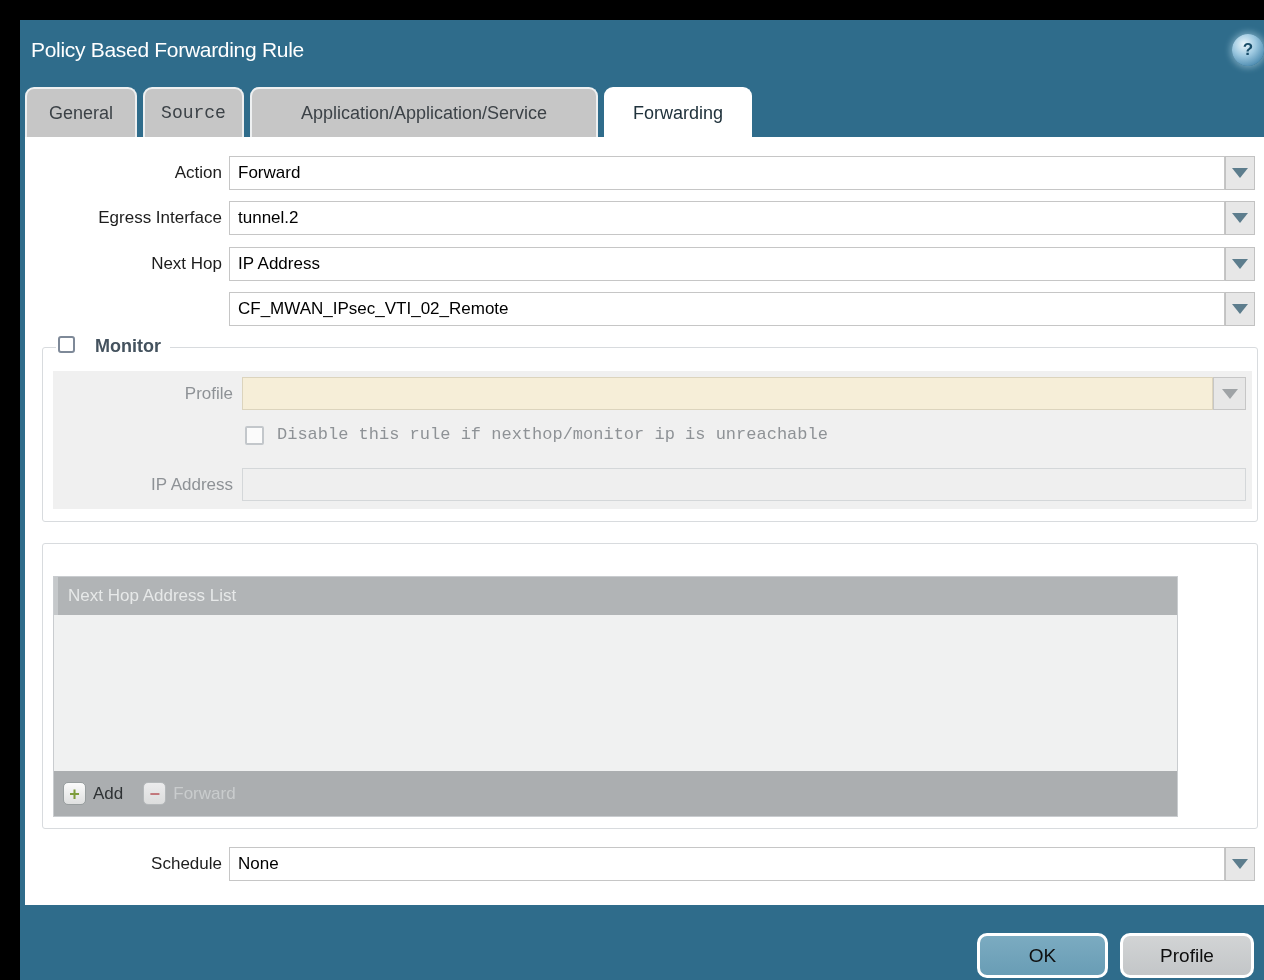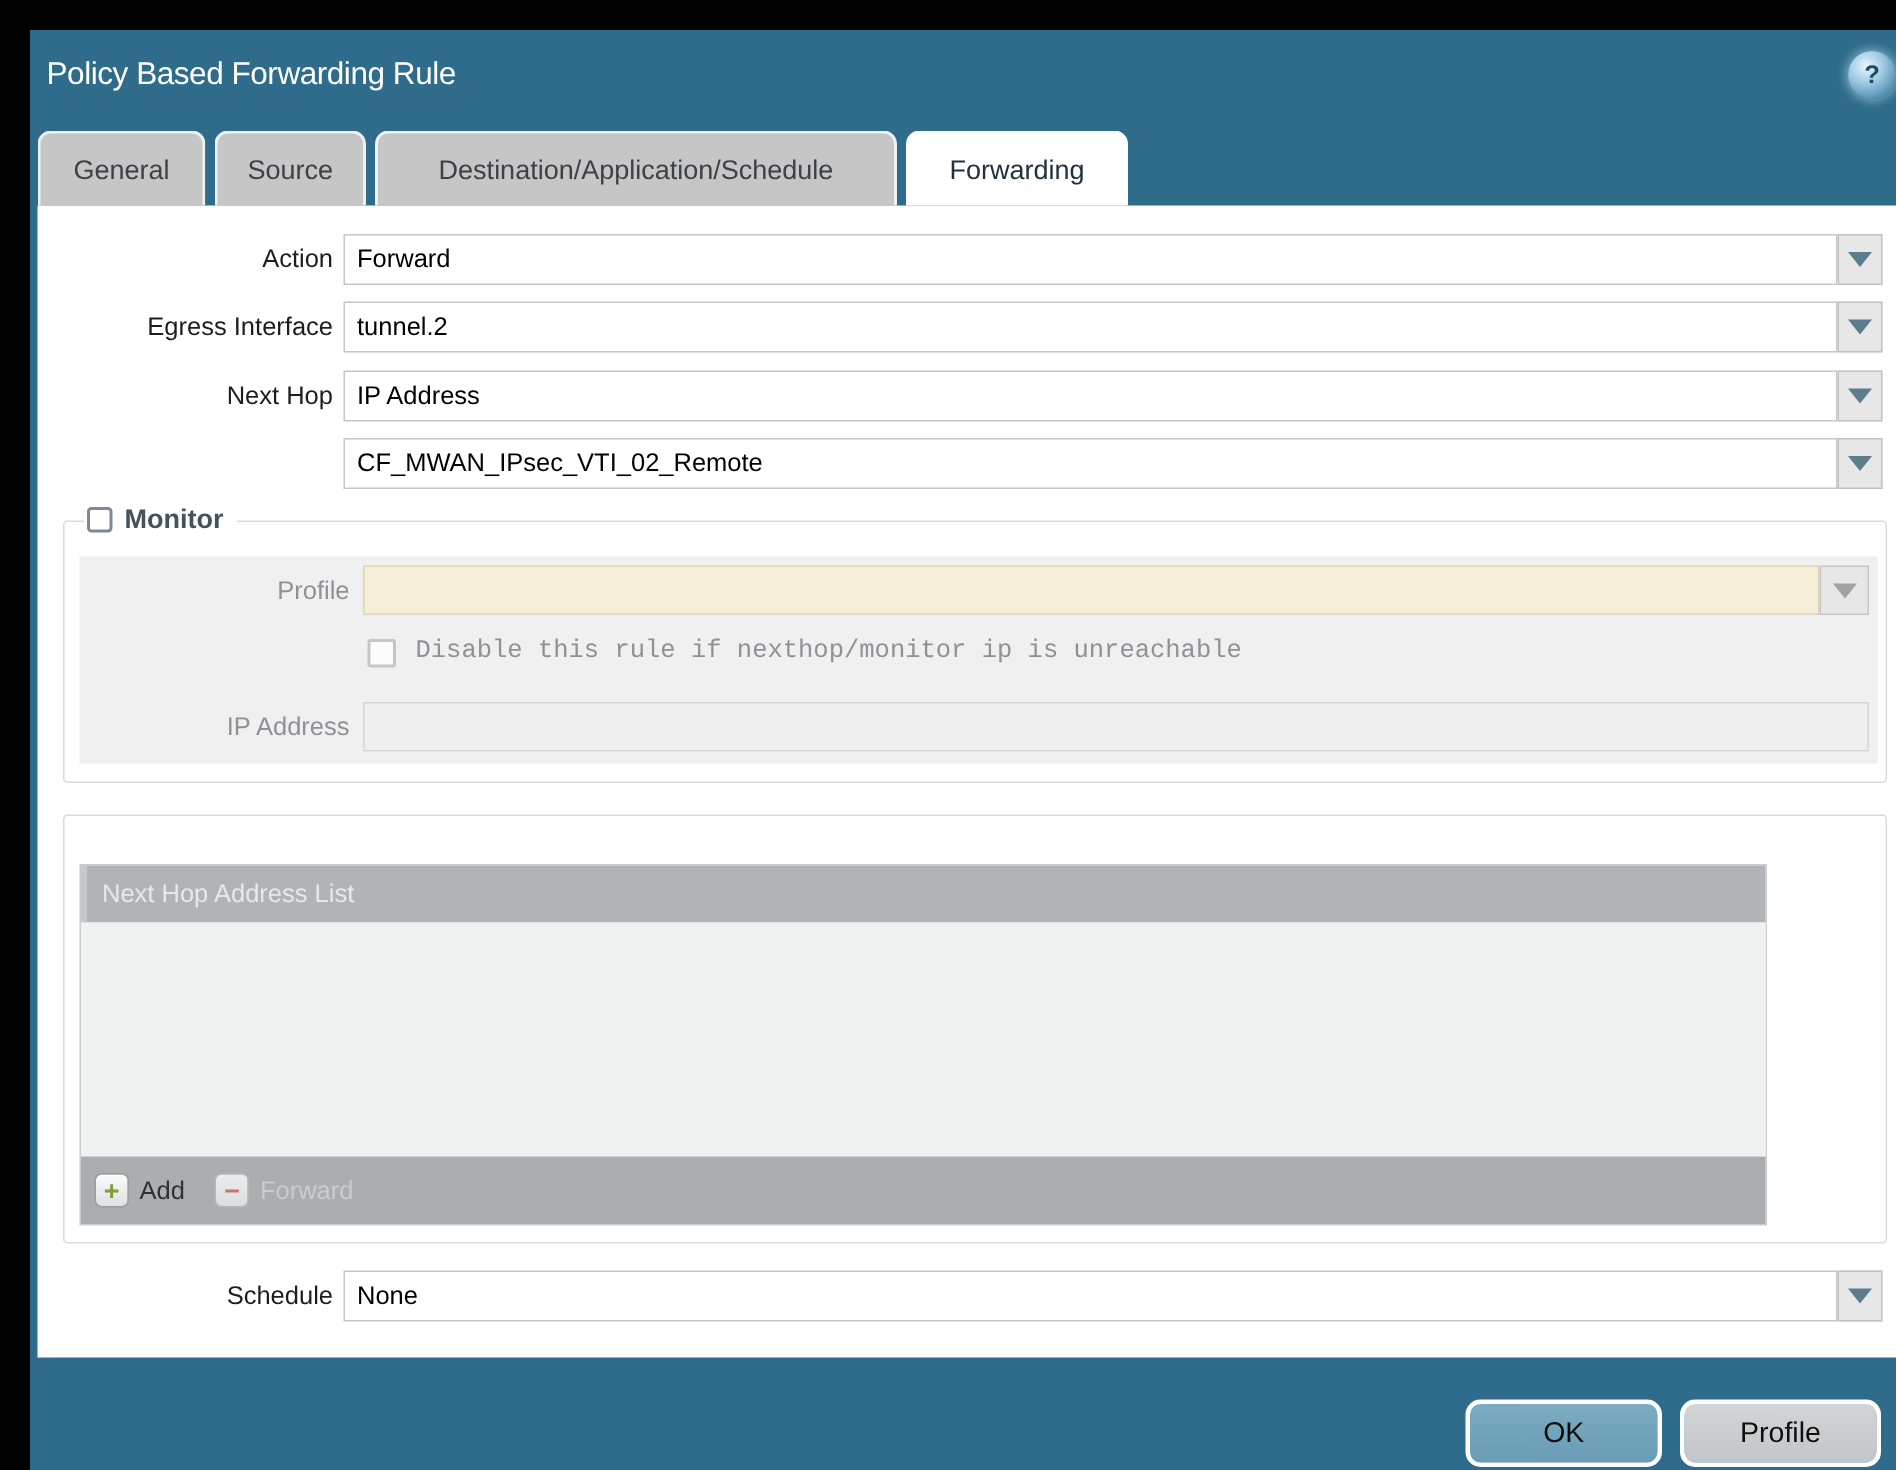--- a/index.html
+++ b/index.html
@@ -17,40 +17,40 @@
     display:flex; align-items:center; justify-content:center;
     color:#174c68; font-size:17px; font-weight:bold; cursor:pointer; }
 
   
   .tabs { position:absolute; left:5px; top:67px; height:50px; display:flex; gap:6px; }
   .tab { height:50px; border-radius:9px 9px 0 0; display:flex; align-items:center; justify-content:center;
     font-size:18px; cursor:pointer; }
   .tab.inactive { background:#c6c6c6; color:#3c4247; border:2px solid #eef0f1; border-bottom:none; }
   .tab.active { background:#ffffff; color:#20323c; border:2px solid #ffffff; border-bottom:none; z-index:2; }
   .tab-general { width:112px; }
-  .tab-source { width:101px; }
+  .tab-source { width:101px;font-family:Liberation Mono, monospace; }
   .tab-dest { width:348px; }
   .tab-forwarding { width:148px; }
 
   
   .content { position:absolute; left:5px; top:117px; width:1248px; height:768px; background:#fff; }
 
   .flabel { position:absolute; width:197px; text-align:right; font-size:17px; color:#1d1d1d; line-height:34px; }
   .combo-input { position:absolute; left:204px; width:996px; height:34px; border:1px solid #c6c6c6;
     background:#fff; font-family:"Liberation Sans", sans-serif; font-size:17px; color:#000; padding:0 8px; outline:none; }
   .combo-btn { position:absolute; left:1200px; width:30px; height:34px; background:#e7e7e7;
     border:1px solid #c2c2c2; display:flex; align-items:center; justify-content:center; cursor:pointer; }
   .tri-down { width:0; height:0; border-left:8px solid transparent; border-right:8px solid transparent;
     border-top:10px solid #5d7d8d; }
   .tri-down.disabled { border-top-color:#9fa3a6; }
 
   
   .fieldset { position:absolute; border:1px solid #d8dbde; border-radius:3px; }
   .legend { position:absolute; top:-12px; left:13px; background:#fff; padding:0 9px 0 2px;
-    display:flex; align-items:center; gap:8px; }
+    display:flex; align-items:flex-start; gap:20px; }
   .legend .cb { width:17px; height:17px; background:#fff; border:2px solid #7e8998; border-radius:3px; cursor:pointer; }
   .legend .cap { font-size:18px; font-weight:bold; color:#44525e; }
 
   .monitor-panel { position:absolute; left:10px; top:23px; width:1199px; height:138px; background:#f0f0f0; }
   .dis-label { position:absolute; width:180px; text-align:right; font-size:17px; color:#8e9296; line-height:33px; }
   .profile-combo { position:absolute; left:189px; top:6px; width:971px; height:33px;
     background:#f6eed8; border:1px solid #dcd4bd; }
   .profile-btn { position:absolute; left:1160px; top:6px; width:33px; height:33px; background:#e7e7e7;
     border:1px solid #c6c6c6; display:flex; align-items:center; justify-content:center; }
   .dis-cb { position:absolute; left:192px; top:55px; width:19px; height:19px; background:#fbfbfb;
@@ -91,21 +91,21 @@
     </div>
 
     <div class="tabs">
       <div class="tab inactive tab-general">
         <span>General</span>
       </div>
       <div class="tab inactive tab-source">
         <span>Source</span>
       </div>
       <div class="tab inactive tab-dest">
-        <span>Destination/Application/Schedule</span>
+        <span>Application/Application/Service</span>
       </div>
       <div class="tab active tab-forwarding">
         <span>Forwarding</span>
       </div>
     </div>
 
     <div class="content">
 
       <div class="flabel" style="left:0; top:19px;">Action</div>
       <input class="combo-input" style="top: 19px;" readonly="" value="Forward">

